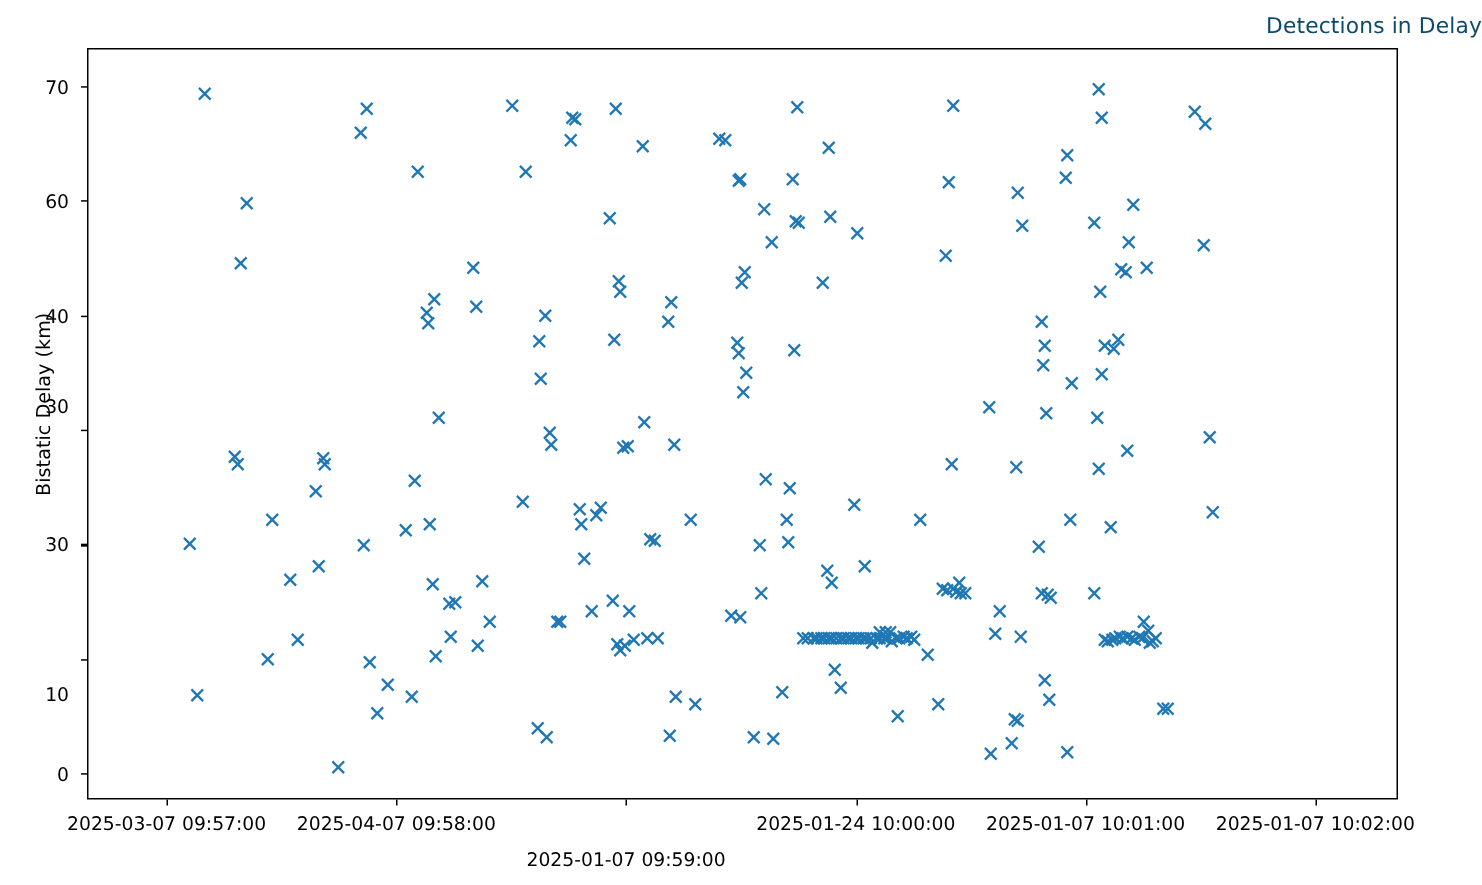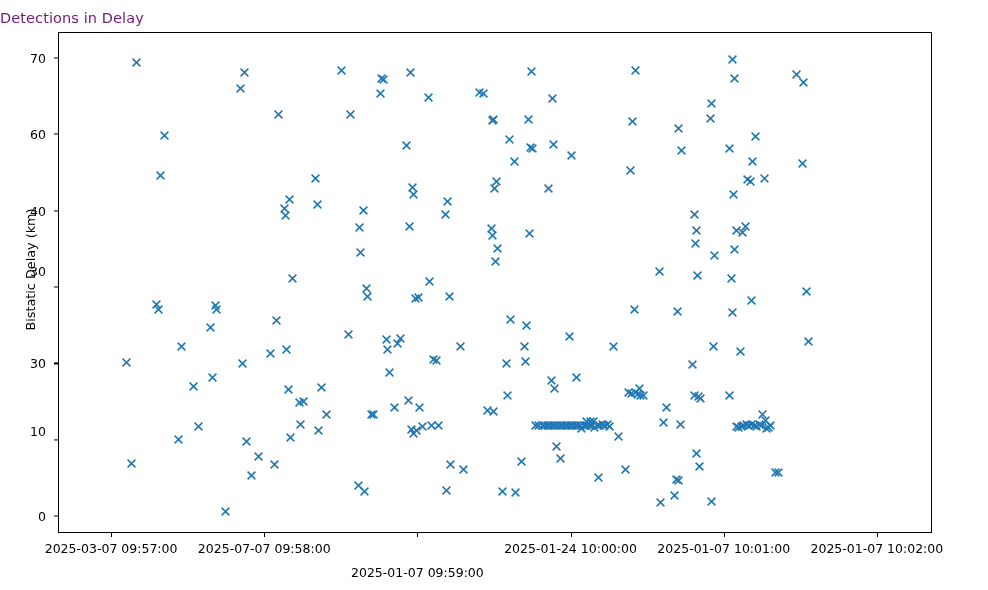--- a/index.html
+++ b/index.html
@@ -17,23 +17,23 @@
     position: relative;
     width: 988px;
     height: 590px;
     background: #ffffff;
   }
   #chart-title {
     position: absolute;
     left: 0;
     top: 10px;
     width: 988px;
-    text-align: left;
+    text-align: right;
     font-size: 14.5px;
-    color: #701a75;
+    color: #0c4a6e;
     letter-spacing: 0.1px;
   }
   
   #plot-area {
     position: absolute;
     left: 58px;
     top: 32px;
     width: 874px;
     height: 501px;
     border: 1.1px solid #000000;
@@ -133,21 +133,21 @@
 
 <div id="figure">
 
   <div id="chart-title">Detections in Delay</div>
 
   <div id="y-axis">
     <div id="y-axis-label">Bistatic Delay (km)</div>
   <div class="ytick-mark" style="top: 484.198px;"></div>
       <div class="ytick-label" style="top: 484.198px;">0</div>
       <div class="ytick-mark" style="top: 407.826px;"></div>
-      <div class="ytick-label" style="top: 399px;">10</div>
+      <div class="ytick-label" style="top: 431px;">10</div>
       <div class="ytick-mark" style="top: 331.454px;"></div>
       <div class="ytick-label" style="top: 331.454px;">30</div>
       <div class="ytick-mark" style="top: 255.082px;"></div>
       <div class="ytick-label" style="top: 239px;">30</div>
       <div class="ytick-mark" style="top: 178.71px;"></div>
       <div class="ytick-label" style="top: 178.71px;">40</div>
       <div class="ytick-mark" style="top: 102.338px;"></div>
       <div class="ytick-label" style="top: 102.338px;">60</div>
       <div class="ytick-mark" style="top: 25.9665px;"></div>
       <div class="ytick-label" style="top: 25.9665px;">70</div>
@@ -1601,21 +1601,21 @@
             <line x1="9.4" y1="1.6" x2="1.6" y2="9.4" stroke="#1f77b4" stroke-width="1.5" stroke-linecap="butt"></line>
           </svg>
         </div>
       </div>
   </div>
 
   <div id="x-axis">
   <div class="xtick-mark" style="left: 53.0935px;"></div>
       <div class="xtick-label" style="left: 53.0935px;">2025-03-07 09:57:00</div>
       <div class="xtick-mark" style="left: 206.248px;"></div>
-      <div class="xtick-label" style="left: 206.248px;">2025-07-07 09:58:00</div>
+      <div class="xtick-label" style="left: 206.248px;">2025-04-07 09:58:00</div>
       <div class="xtick-mark" style="left: 359.402px;"></div>
       <div class="xtick-label" style="left: 359.402px; margin-top: 24px;">2025-01-07 09:59:00</div>
       <div class="xtick-mark" style="left: 512.556px;"></div>
       <div class="xtick-label" style="left: 512.556px;">2025-01-24 10:00:00</div>
       <div class="xtick-mark" style="left: 665.71px;"></div>
       <div class="xtick-label" style="left: 665.71px;">2025-01-07 10:01:00</div>
       <div class="xtick-mark" style="left: 818.864px;"></div>
       <div class="xtick-label" style="left: 818.864px;">2025-01-07 10:02:00</div>
     </div>
 

